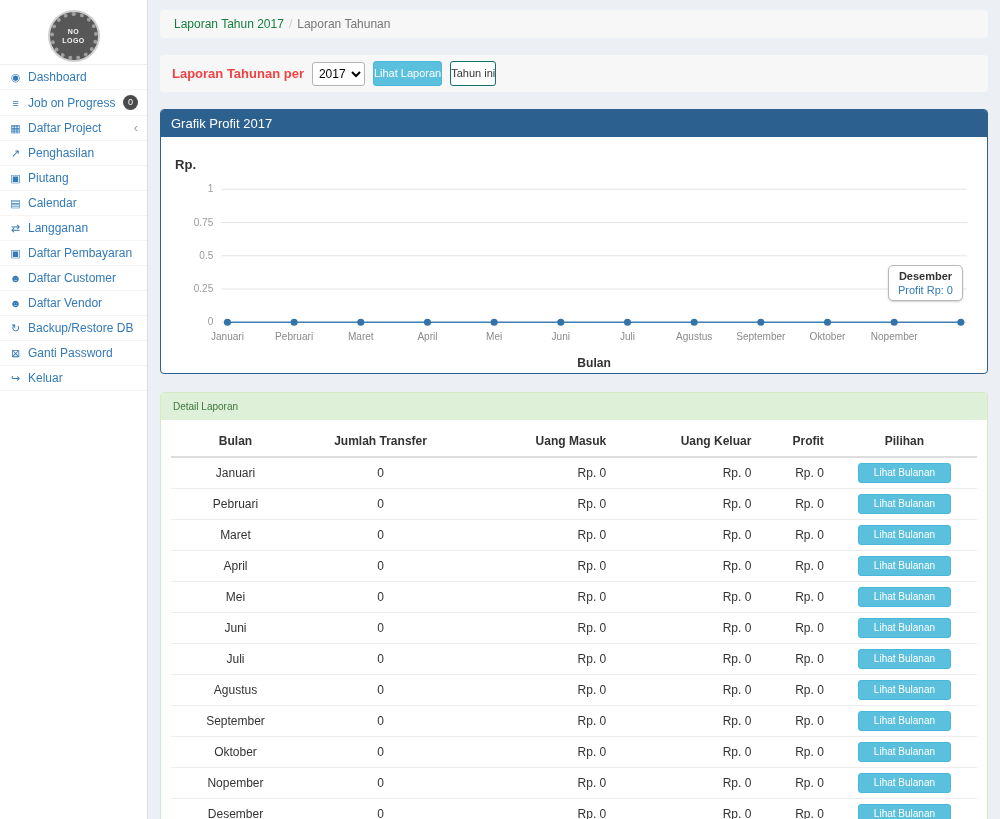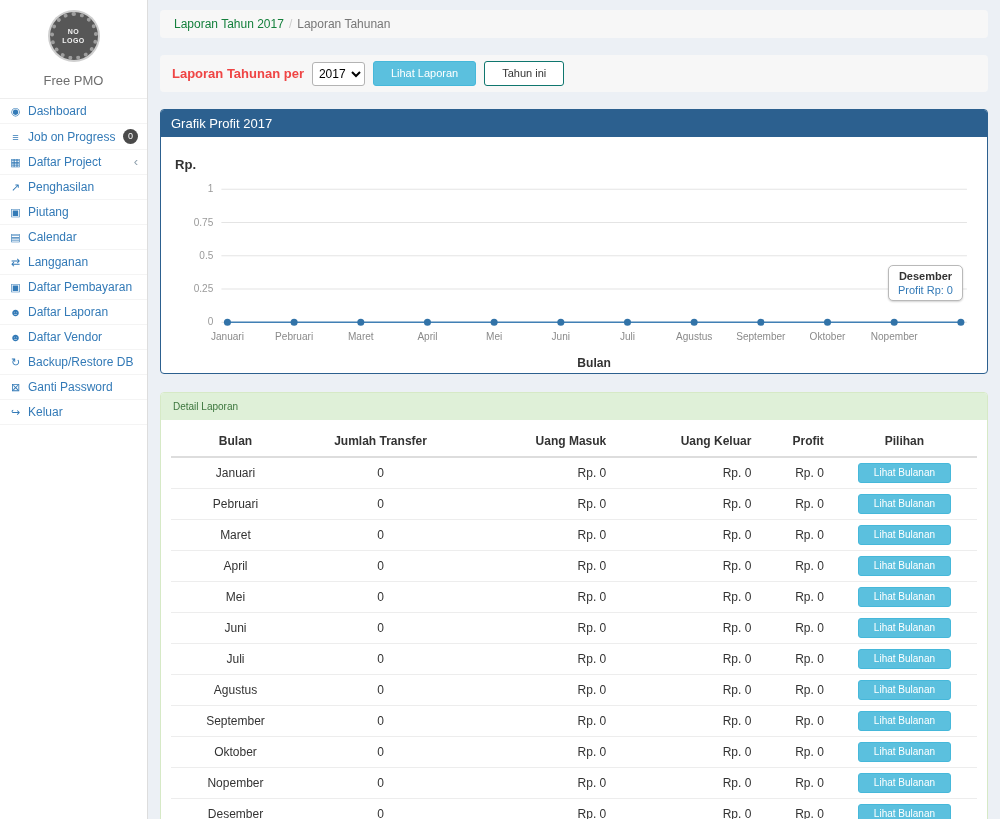--- a/index.html
+++ b/index.html
@@ -49,21 +49,21 @@
 
   .filter-bar {
     background:#f7f7f7; border-radius:4px; padding:6px 12px; margin-bottom:17px;
     display:flex; align-items:center; gap:8px; min-height:36px;
   }
   .filter-label { color:#ef4444; font-weight:bold; font-size:13px; }
   select.year {
     height:24px; font-size:12px; border:1px solid #b3b3b3; border-radius:3px;
     background:#fff; padding:1px 2px; font-family:inherit; color:#000000;
   }
-  .btn { font-size:11px; padding:4px 17px; border-radius:3px; cursor:pointer; font-family:inherit; line-height:1.4; }
+  .btn { font-size:11px; padding:4px 0; border-radius:3px; cursor:pointer; font-family:inherit; line-height:1.4; }
   .btn-info { background:#5bc0de; border:1px solid #46b8da; color:#fff; }
   .btn-default { background:#fff; border:1px solid #0f766e; color:#333; }
   .btn-xs { font-size:10px; padding:2px 15px; }
 
   
   .panel { background:#fff; border-radius:4px; margin-bottom:18px; }
   .panel-primary { border:1px solid #2c608f; }
   .ph-primary {
     background:#2c608f; color:#fff; font-size:13px; padding:6px 10px;
     border-radius:3px 3px 0 0;
@@ -97,21 +97,20 @@
 
 <div class="app">
 
   <aside class="sidebar">
     <div class="logo-wrap">
       <div class="seal">
         <span>NO</span>
         <span>LOGO</span>
       </div>
     </div>
-    <div class="brand">Free PMO</div>
     <nav class="menu" id="sidebar-menu">
         <a href="#" class="menu-item">
           <span class="mi-icon">◉</span>
           <span class="mi-label">Dashboard</span>
         </a>
         <a href="#" class="menu-item">
           <span class="mi-icon">≡</span>
           <span class="mi-label">Job on Progress</span>
           <span class="mi-badge">0</span>
         </a>
@@ -135,21 +134,21 @@
         <a href="#" class="menu-item">
           <span class="mi-icon">⇄</span>
           <span class="mi-label">Langganan</span>
         </a>
         <a href="#" class="menu-item">
           <span class="mi-icon">▣</span>
           <span class="mi-label">Daftar Pembayaran</span>
         </a>
         <a href="#" class="menu-item">
           <span class="mi-icon">☻</span>
-          <span class="mi-label">Daftar Laporan</span>
+          <span class="mi-label">Daftar Customer</span>
         </a>
         <a href="#" class="menu-item">
           <span class="mi-icon">☻</span>
           <span class="mi-label">Daftar Vendor</span>
         </a>
         <a href="#" class="menu-item">
           <span class="mi-icon">↻</span>
           <span class="mi-label">Backup/Restore DB</span>
         </a>
         <a href="#" class="menu-item">

